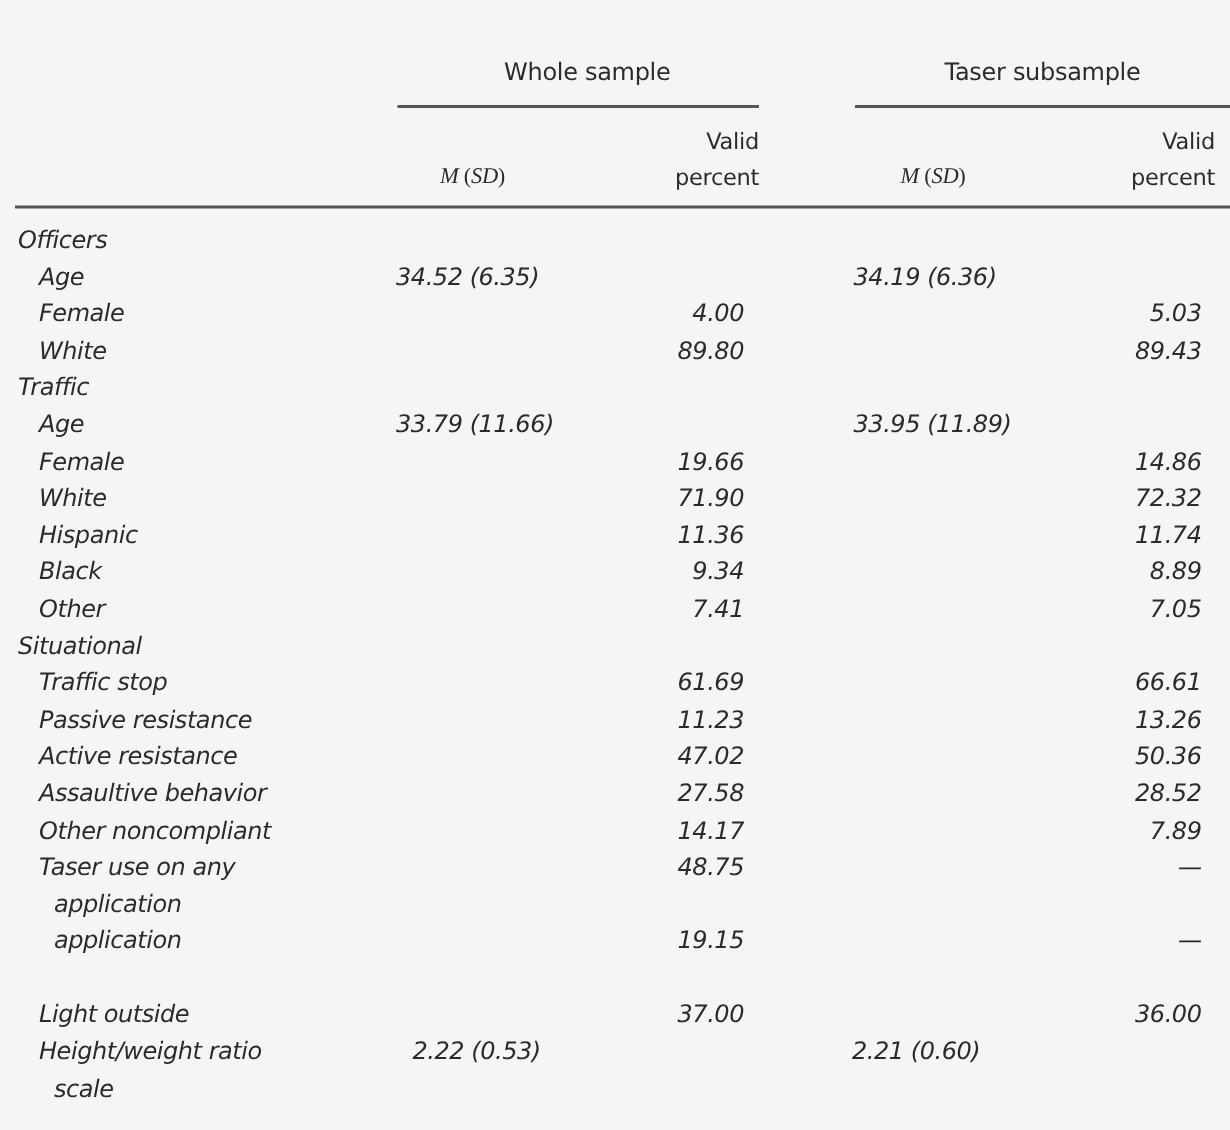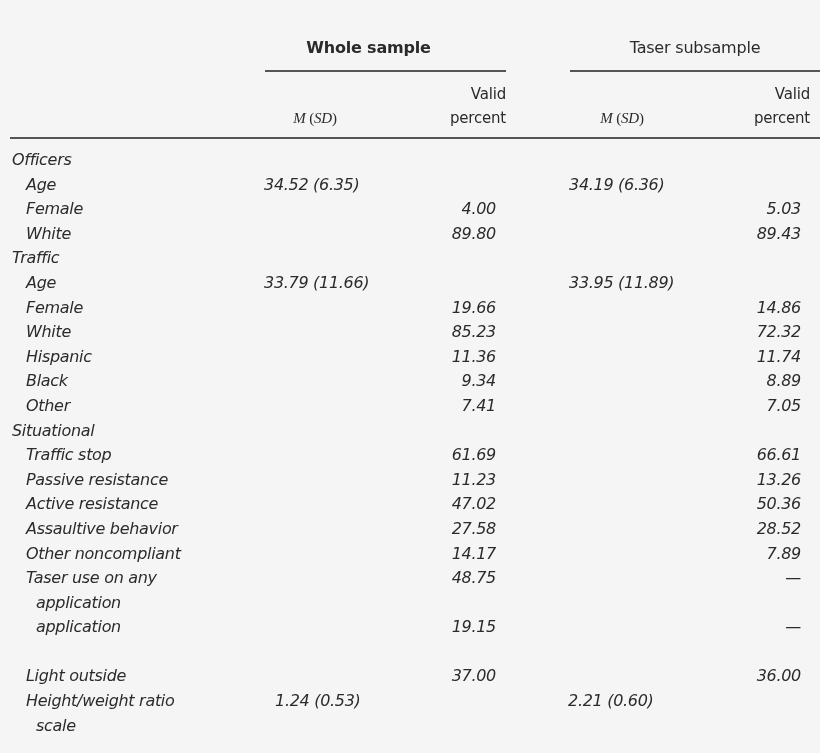--- a/index.html
+++ b/index.html
@@ -97,21 +97,21 @@
       position: absolute;
       right: 19px;
       top: 0;
       white-space: nowrap;
       text-align: right;
     }
   </style>
 </head>
 <body>
 
-<div class="group-head" style="left:248px;width:241px;font-weight:bold;">Whole sample</div>
+<div class="group-head" style="left:271px;width:241px;">Whole sample</div>
 <div class="group-rule" style="left:265px;width:241px;"></div>
 
 <div class="group-head" style="left:570px;width:250px;">Taser subsample</div>
 <div class="group-rule" style="left:570px;width:250px;"></div>
 
 <div class="col-head center" style="left:270px;width:90px;top:106px;">
   <span class="ital">M</span>
   (<span class="ital">SD</span>)
 </div>
 <div class="col-head right" style="right:314px;width:100px;top:82px;">
@@ -176,21 +176,21 @@
     <div class="row sub">
       <span class="label"><span>Female</span></span>
       <span class="ws-m"></span>
       <span class="ws-p">19.66</span>
       <span class="ts-m"></span>
       <span class="ts-p">14.86</span>
     </div>
     <div class="row sub">
       <span class="label"><span>White</span></span>
       <span class="ws-m"></span>
-      <span class="ws-p">85.23</span>
+      <span class="ws-p">71.90</span>
       <span class="ts-m"></span>
       <span class="ts-p">72.32</span>
     </div>
     <div class="row sub">
       <span class="label"><span>Hispanic</span></span>
       <span class="ws-m"></span>
       <span class="ws-p">11.36</span>
       <span class="ts-m"></span>
       <span class="ts-p">11.74</span>
     </div>
@@ -266,18 +266,18 @@
     </div>
     <div class="row sub">
       <span class="label"><span>Light outside</span></span>
       <span class="ws-m"></span>
       <span class="ws-p">37.00</span>
       <span class="ts-m"></span>
       <span class="ts-p">36.00</span>
     </div>
     <div class="row sub tall">
       <span class="label"><span>Height/weight ratio</span><span class="cont">scale</span></span>
-      <span class="ws-m hw">1.24 (0.53)</span>
+      <span class="ws-m hw">2.22 (0.53)</span>
       <span class="ws-p"></span>
       <span class="ts-m hw">2.21 (0.60)</span>
       <span class="ts-p"></span>
     </div>
   </div>
 
 </body></html>

